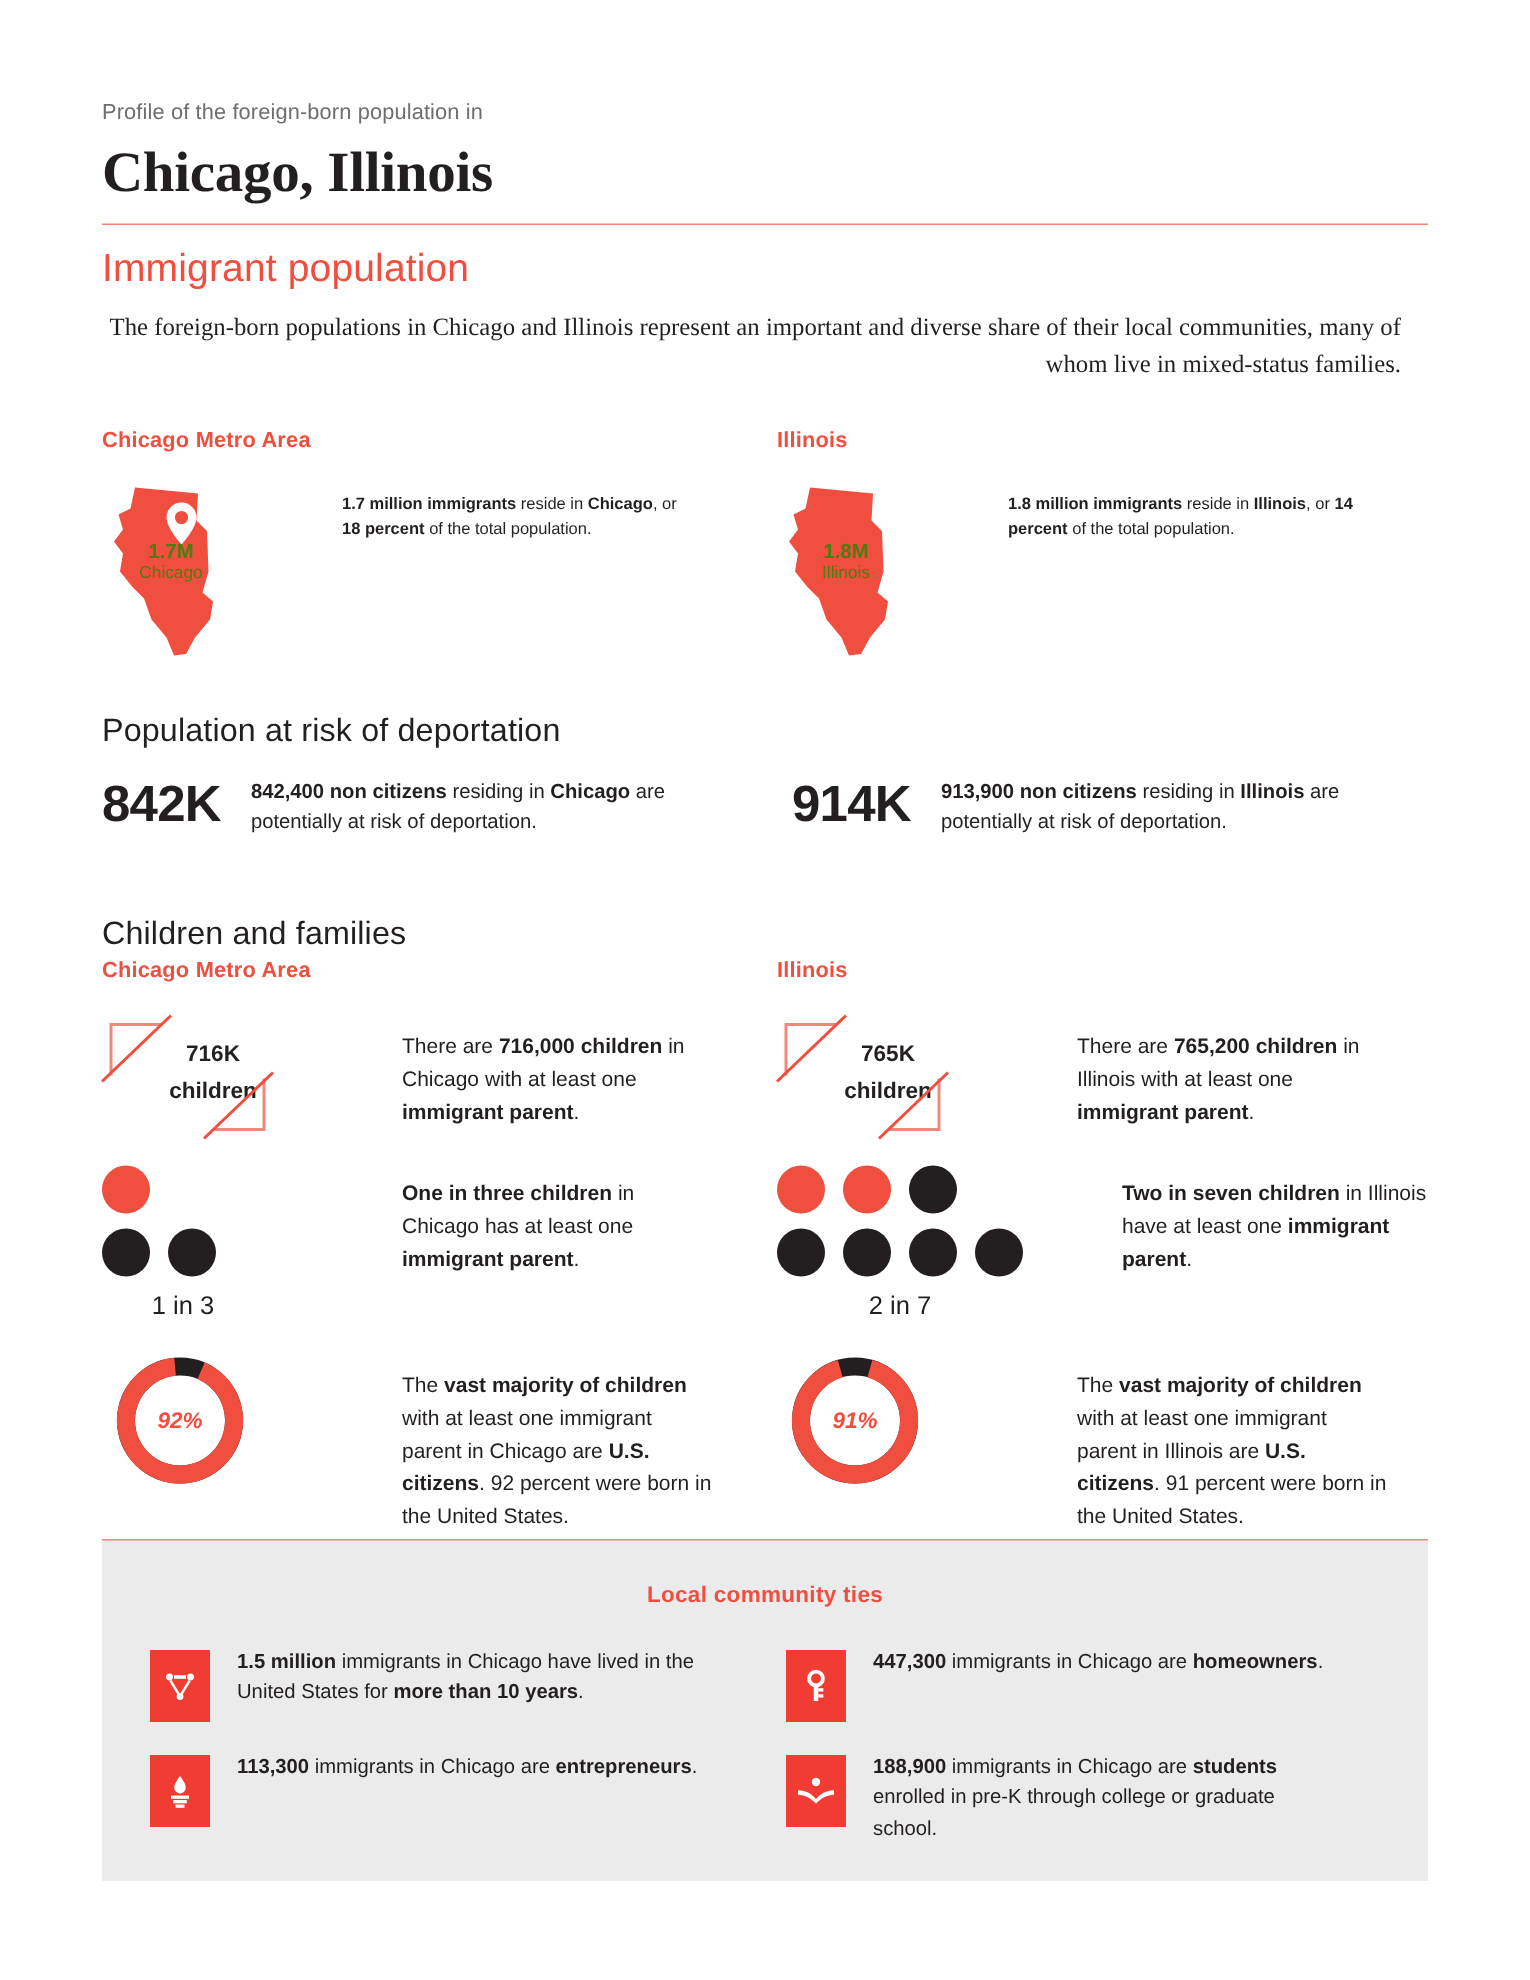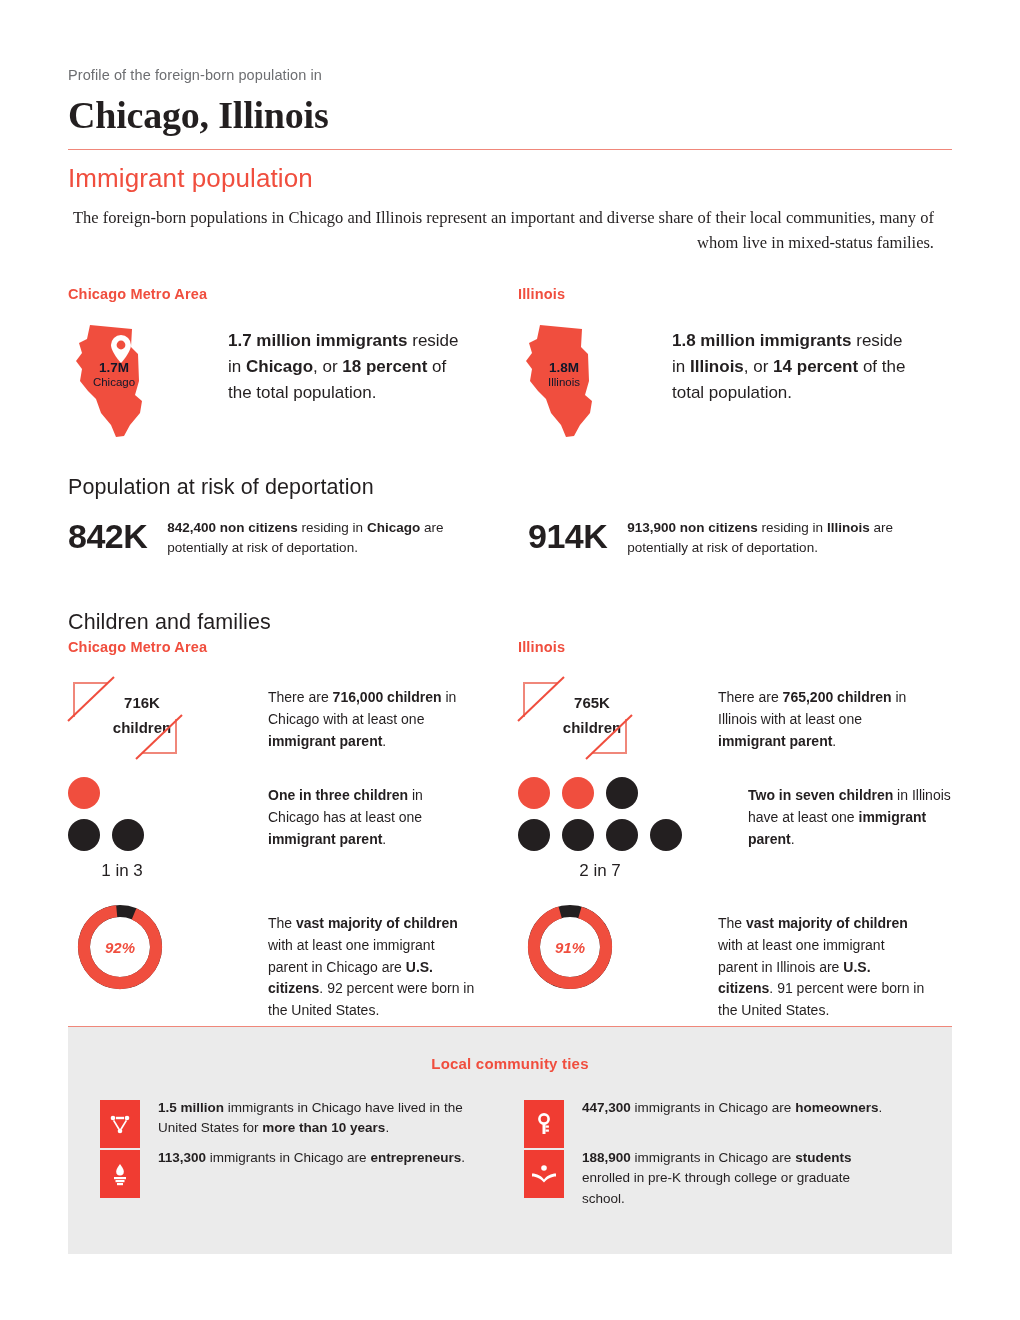--- a/index.html
+++ b/index.html
@@ -90,27 +90,27 @@
     flex: 0 0 92px;
     position: relative;
     padding-top: 5px;
   }
   .map-wrap svg { display: block; }
   .map-text {
     position: absolute;
     left: 0; right: 0;
     top: 44px;
     text-align: center;
-    color: #0f172a;
+    color: #4d7c0f;
     pointer-events: none;
   }
   .map-text .big { font-weight: bold; font-size: 13.5px; line-height: 1.15; }
   .map-text .small { font-size: 11.5px; line-height: 1.25; }
   .pop-desc {
-    font-size: 17px;
+    font-size: 11px;
     line-height: 1.52;
     padding-top: 12px;
     padding-left: 68px;
     max-width: 300px;
   }
   .pop-cell.right .pop-desc { padding-left: 62px; }
 
   
   .subhead {
     font-size: 21.5px;
@@ -242,20 +242,21 @@
     color: #f04e3e;
     font-weight: bold;
     font-size: 15px;
     padding-top: 28px;
     letter-spacing: .2px;
   }
   .ties-grid {
     display: grid;
     grid-template-columns: 1fr 1fr;
     padding: 26px 18px 0 18px;
+    row-gap: 20px;
   }
   .tie-item { display: flex; align-items: flex-start; padding-left: 14px; }
   .tie-icon {
     width: 40px; height: 48px;
     flex: 0 0 40px;
     background: #f03c32;
     display: flex;
     align-items: center;
     justify-content: center;
     margin-top: 2px;

